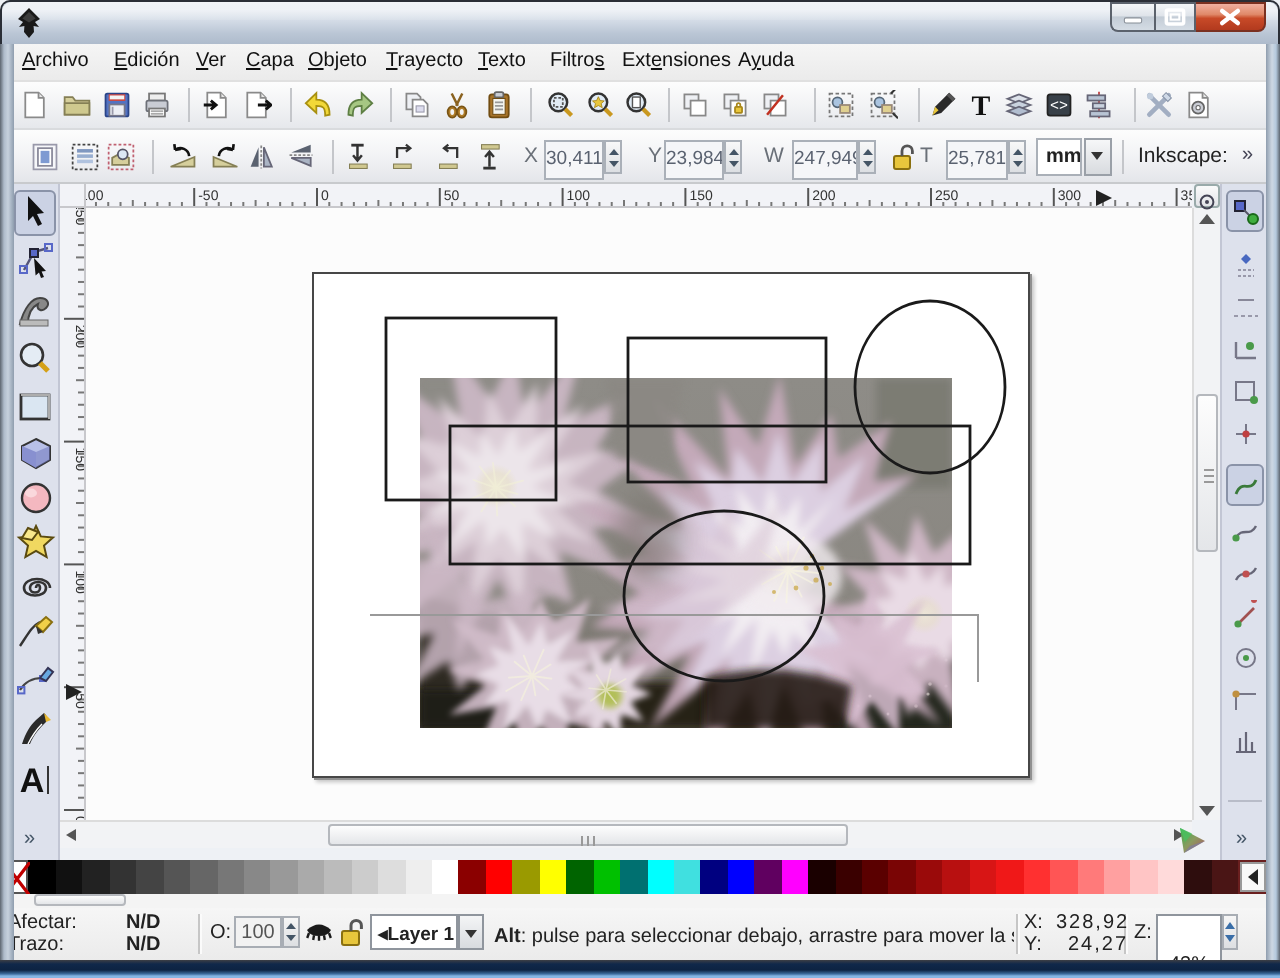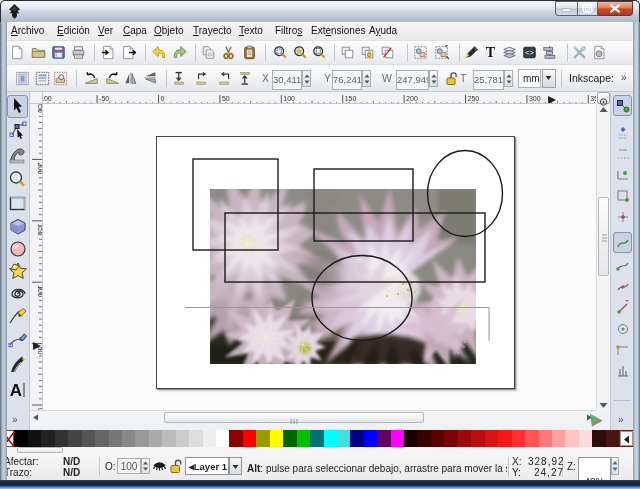--- a/index.html
+++ b/index.html
@@ -280,42 +280,42 @@
         <path d="M6.5 14 L6.5 6 M4 8.5 L6.5 5.5 L9 8.5" stroke="#333" stroke-width="1.4" fill="none"></path>
         <rect x="3" y="14" width="7" height="1.6" fill="#333"></rect>
       </svg>
       <span class="flab" style="left:261px">X</span>
       <div class="field" style="left:271px;top:5px;width:30px">30,411</div>
       <div class="spin" style="left:301px;top:5px"><svg width="8" height="16">
           <path d="M1.5 6.5 L4 3.5 L6.5 6.5 Z" fill="#456"></path>
           <path d="M1.5 9.5 L4 12.5 L6.5 9.5 Z" fill="#456"></path>
         </svg></div>
       <span class="flab" style="left:323px">Y</span>
-      <div class="field" style="left:331px;top:5px;width:30px">76,241</div>
+      <div class="field" style="left:331px;top:5px;width:30px">23,984</div>
       <div class="spin" style="left:361px;top:5px"><svg width="8" height="16">
           <path d="M1.5 6.5 L4 3.5 L6.5 6.5 Z" fill="#456"></path>
           <path d="M1.5 9.5 L4 12.5 L6.5 9.5 Z" fill="#456"></path>
         </svg></div>
       <span class="flab" style="left:381px">W</span>
       <div class="field" style="left:395px;top:5px;width:33px">247,949</div>
       <div class="spin" style="left:428px;top:5px"><svg width="8" height="16">
           <path d="M1.5 6.5 L4 3.5 L6.5 6.5 Z" fill="#456"></path>
           <path d="M1.5 9.5 L4 12.5 L6.5 9.5 Z" fill="#456"></path>
         </svg></div>
       <svg class="abs" style="left:444px;top:6px" width="14" height="15" viewBox="0 0 14 15">
         <rect x="2" y="7" width="8" height="6.5" rx="1" fill="#e8c63c" stroke="#8a7010"></rect>
         <path d="M6 7 L6 4.5 A2.6 2.6 0 0 1 11.2 4.5 L11.2 6" fill="none" stroke="#555" stroke-width="1.4"></path>
       </svg>
       <span class="flab" style="left:459px">T</span>
       <div class="field" style="left:472px;top:5px;width:31px">25,781</div>
       <div class="spin" style="left:503px;top:5px"><svg width="8" height="16">
           <path d="M1.5 6.5 L4 3.5 L6.5 6.5 Z" fill="#456"></path>
           <path d="M1.5 9.5 L4 12.5 L6.5 9.5 Z" fill="#456"></path>
         </svg></div>
-      <div class="field" style="left:517px;top:4px;width:23px;height:19px;text-align:left;padding-left:4px;background:#fff;color:#222;font-weight:normal;font-size:10px;padding-top:3px">mm</div>
+      <div class="field" style="left:517px;top:4px;width:23px;height:19px;text-align:left;padding-left:4px;background:#fff;color:#222;font-weight:bold;font-size:10px;padding-top:3px">mm</div>
       <div class="abs" style="left:541px;top:4px;width:14px;height:19px;background:linear-gradient(180deg,#f6f7f8,#d8dbdf);border:1px solid #9aa0a8"><svg width="11" height="15">
           <path d="M2.5 6 L8.5 6 L5.5 10 Z" fill="#333"></path>
         </svg></div>
       <span class="flab" style="left:568px;color:#222">Inkscape:</span>
       <div class="sep" style="left:560px;top:5px"></div>
       <span class="flab" style="left:620px;color:#445;font-size:10px">»</span>
     </div>
  <div id="toolbox" class="abs">
       <div class="abs" style="left:0px;top:3px;width:21px;height:23px;background:#cbd2e4;border:1px solid #8a93a8;border-radius:3px"></div>
       <svg class="abs" style="left:1px;top:5px" width="20" height="20" viewBox="0 0 20 20">

